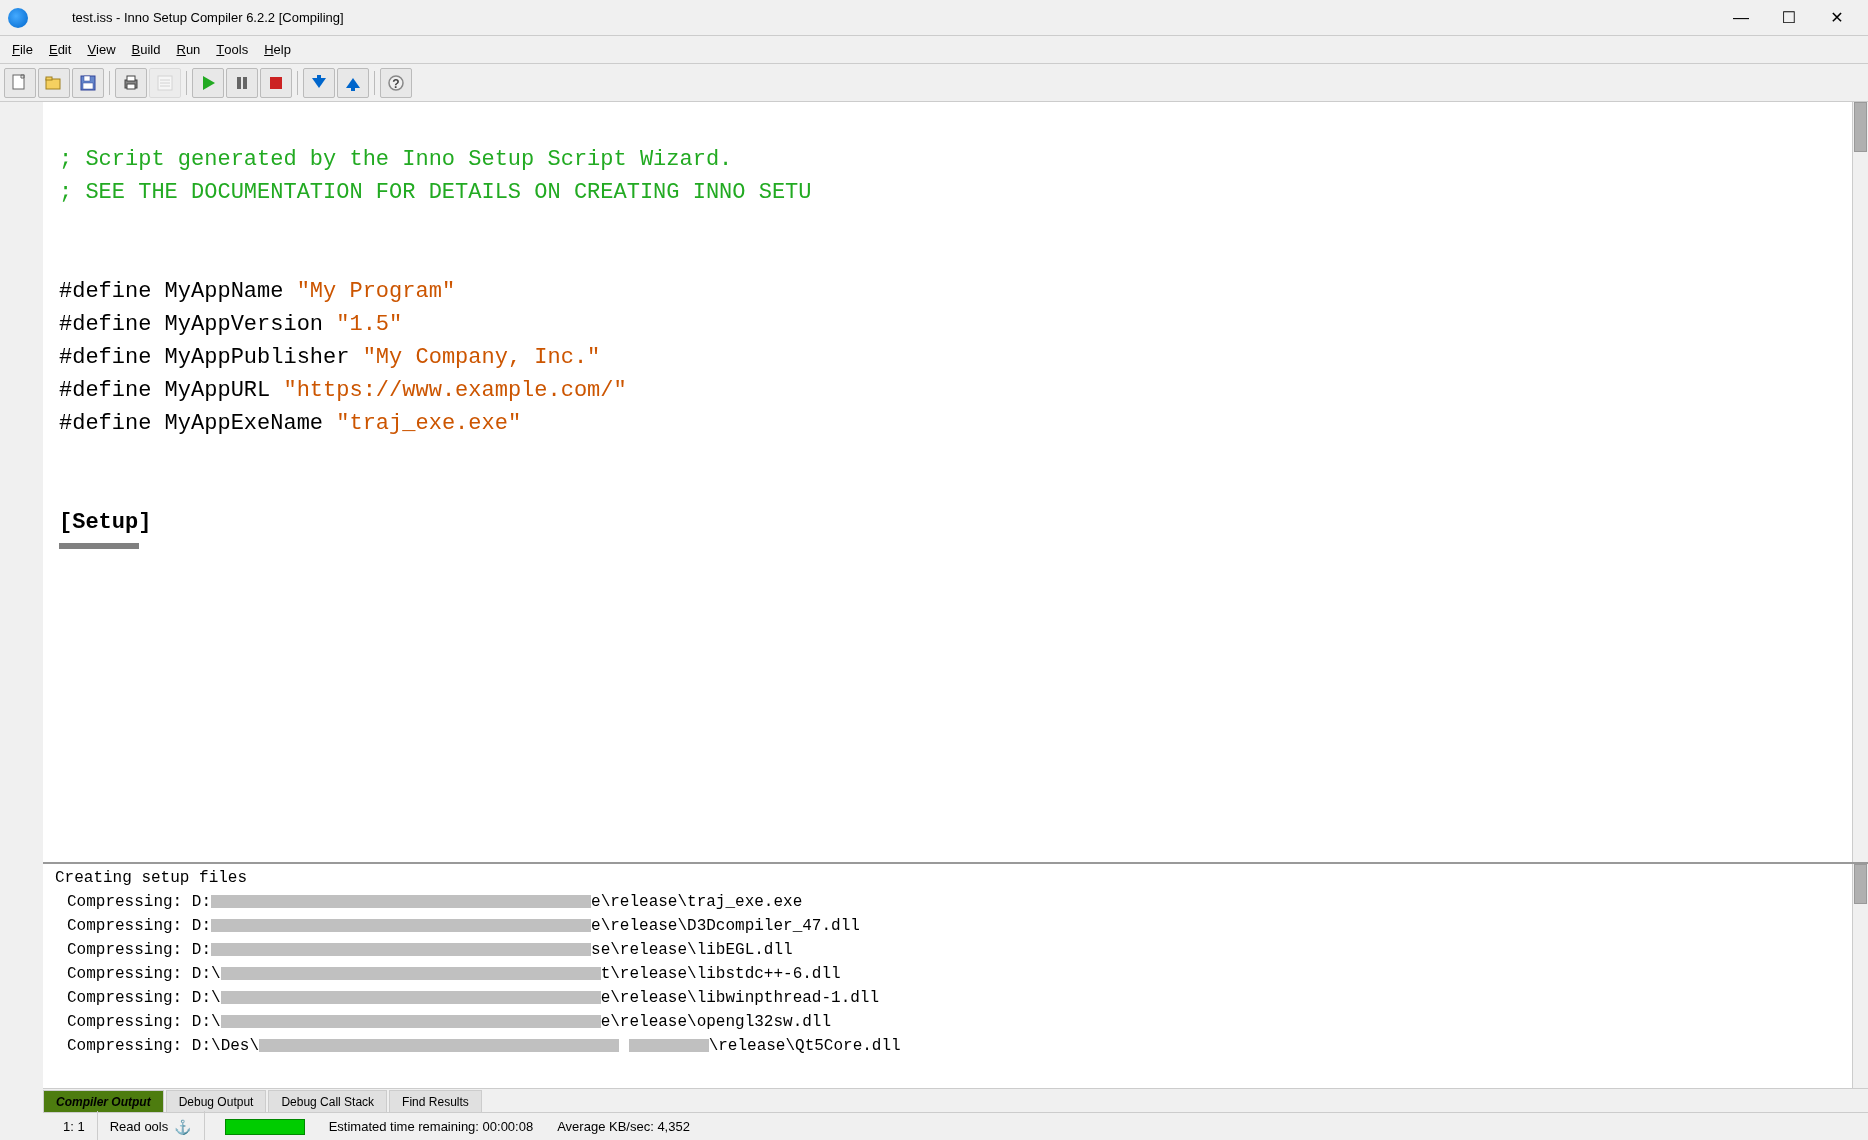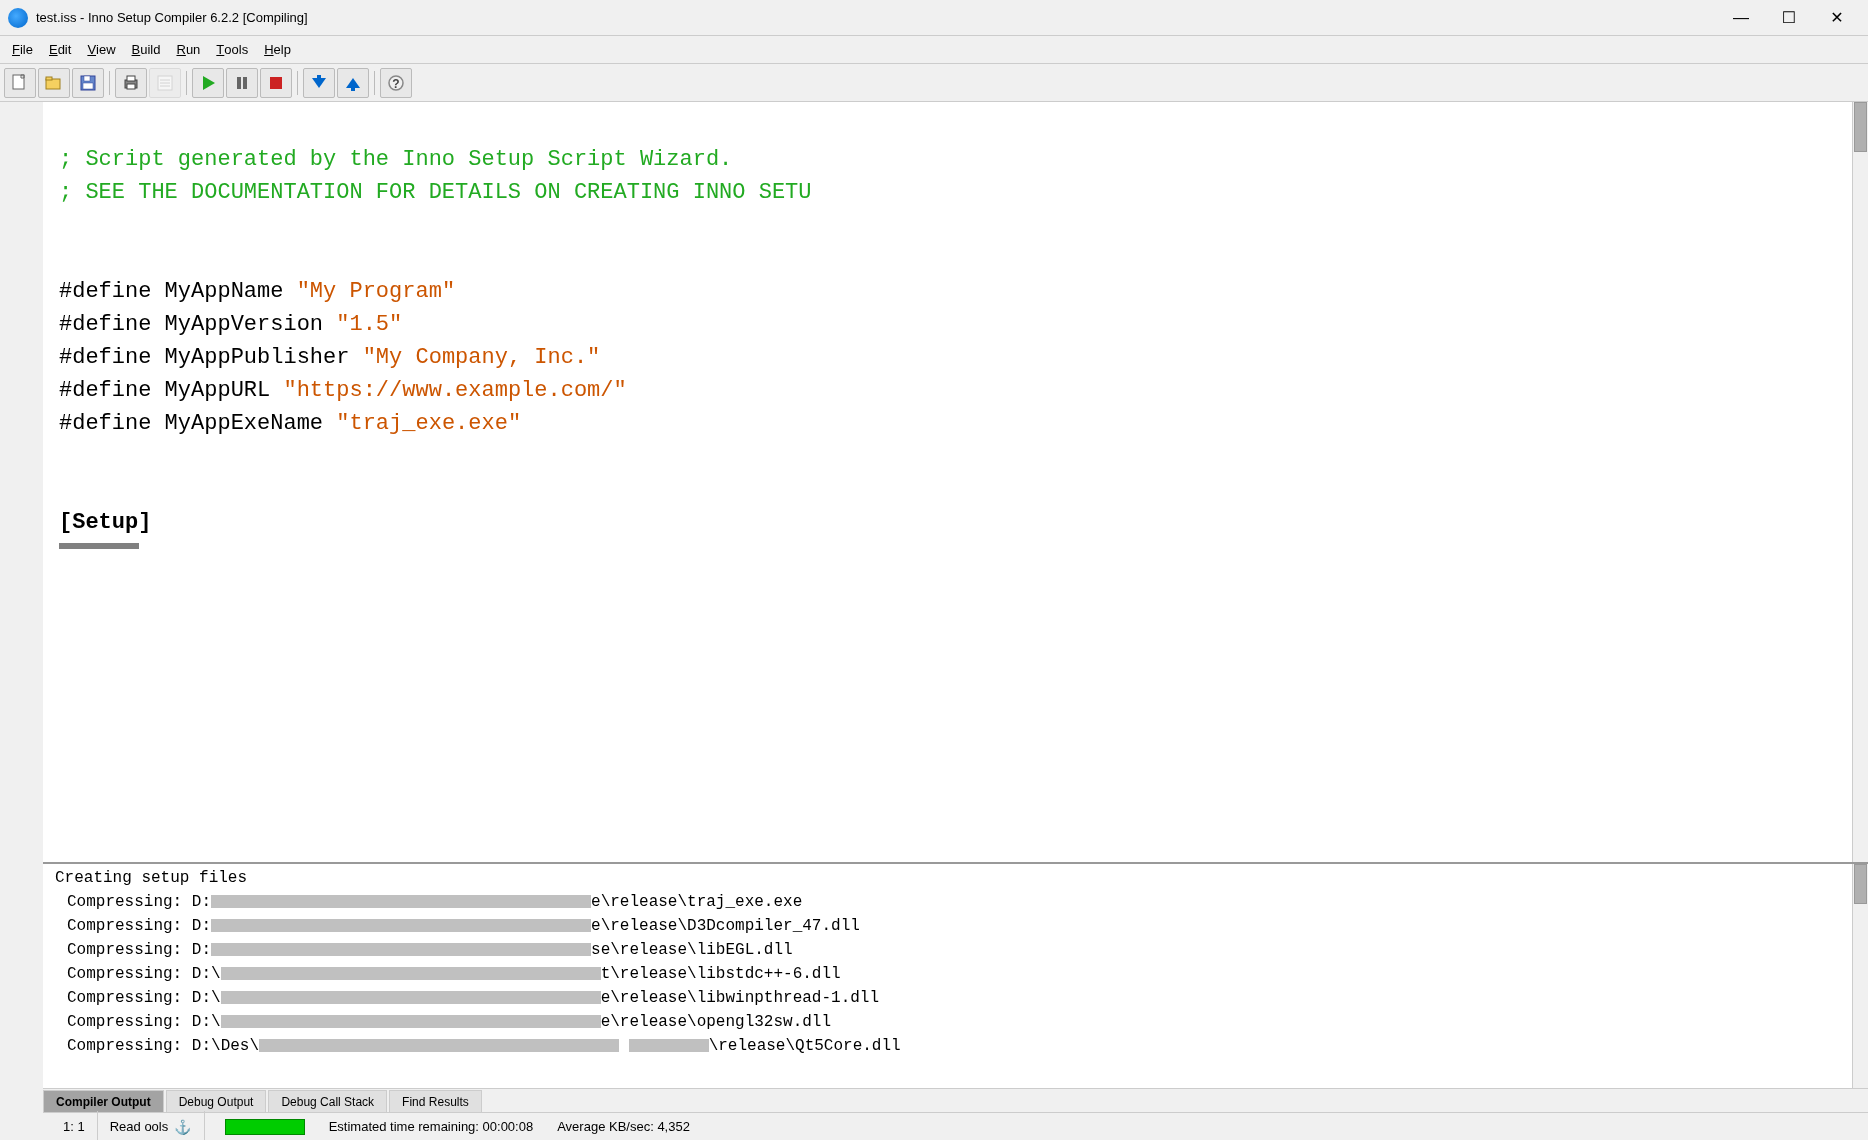--- a/index.html
+++ b/index.html
@@ -15,20 +15,21 @@
 
     
     #title-bar {
       background: #f0f0f0;
       height: 36px;
       display: flex;
       align-items: center;
       padding: 0 8px;
       border-bottom: 1px solid #ccc;
       user-select: none;
+      gap: 36px;
     }
     #title-bar .app-icon {
       width: 20px;
       height: 20px;
       margin-right: 8px;
       background: radial-gradient(circle at 40% 40%, #4af, #06c);
       border-radius: 50%;
     }
     #title-text {
       font-family: Segoe UI, sans-serif;
@@ -176,22 +177,23 @@
       border: 1px solid #ccc;
       border-bottom: none;
       background: #e0e0e0;
       cursor: pointer;
       height: 22px;
       display: flex;
       align-items: center;
       margin-right: 2px;
     }
     .output-tab.active {
-      background: #a3a3a3;
+      background: #4d7c0f;
       font-weight: bold;
+      font-style: italic;
     }
 
     
     #status-bar {
       height: 28px;
       background: #f0f0f0;
       border-top: 1px solid #ccc;
       display: flex;
       align-items: center;
       font-family: Segoe UI, Arial, sans-serif;

